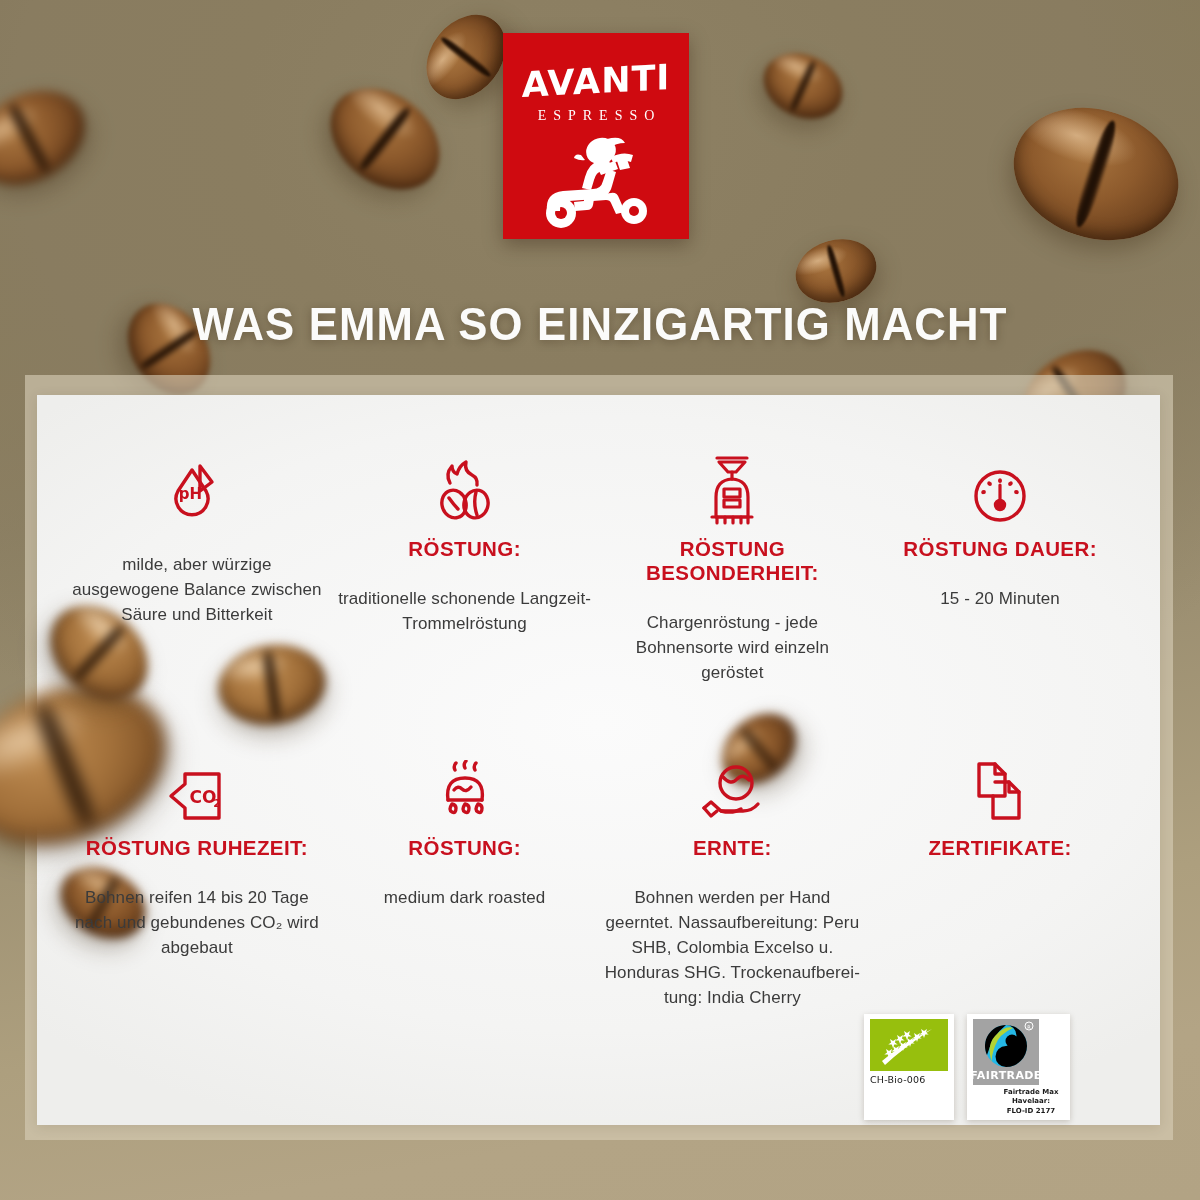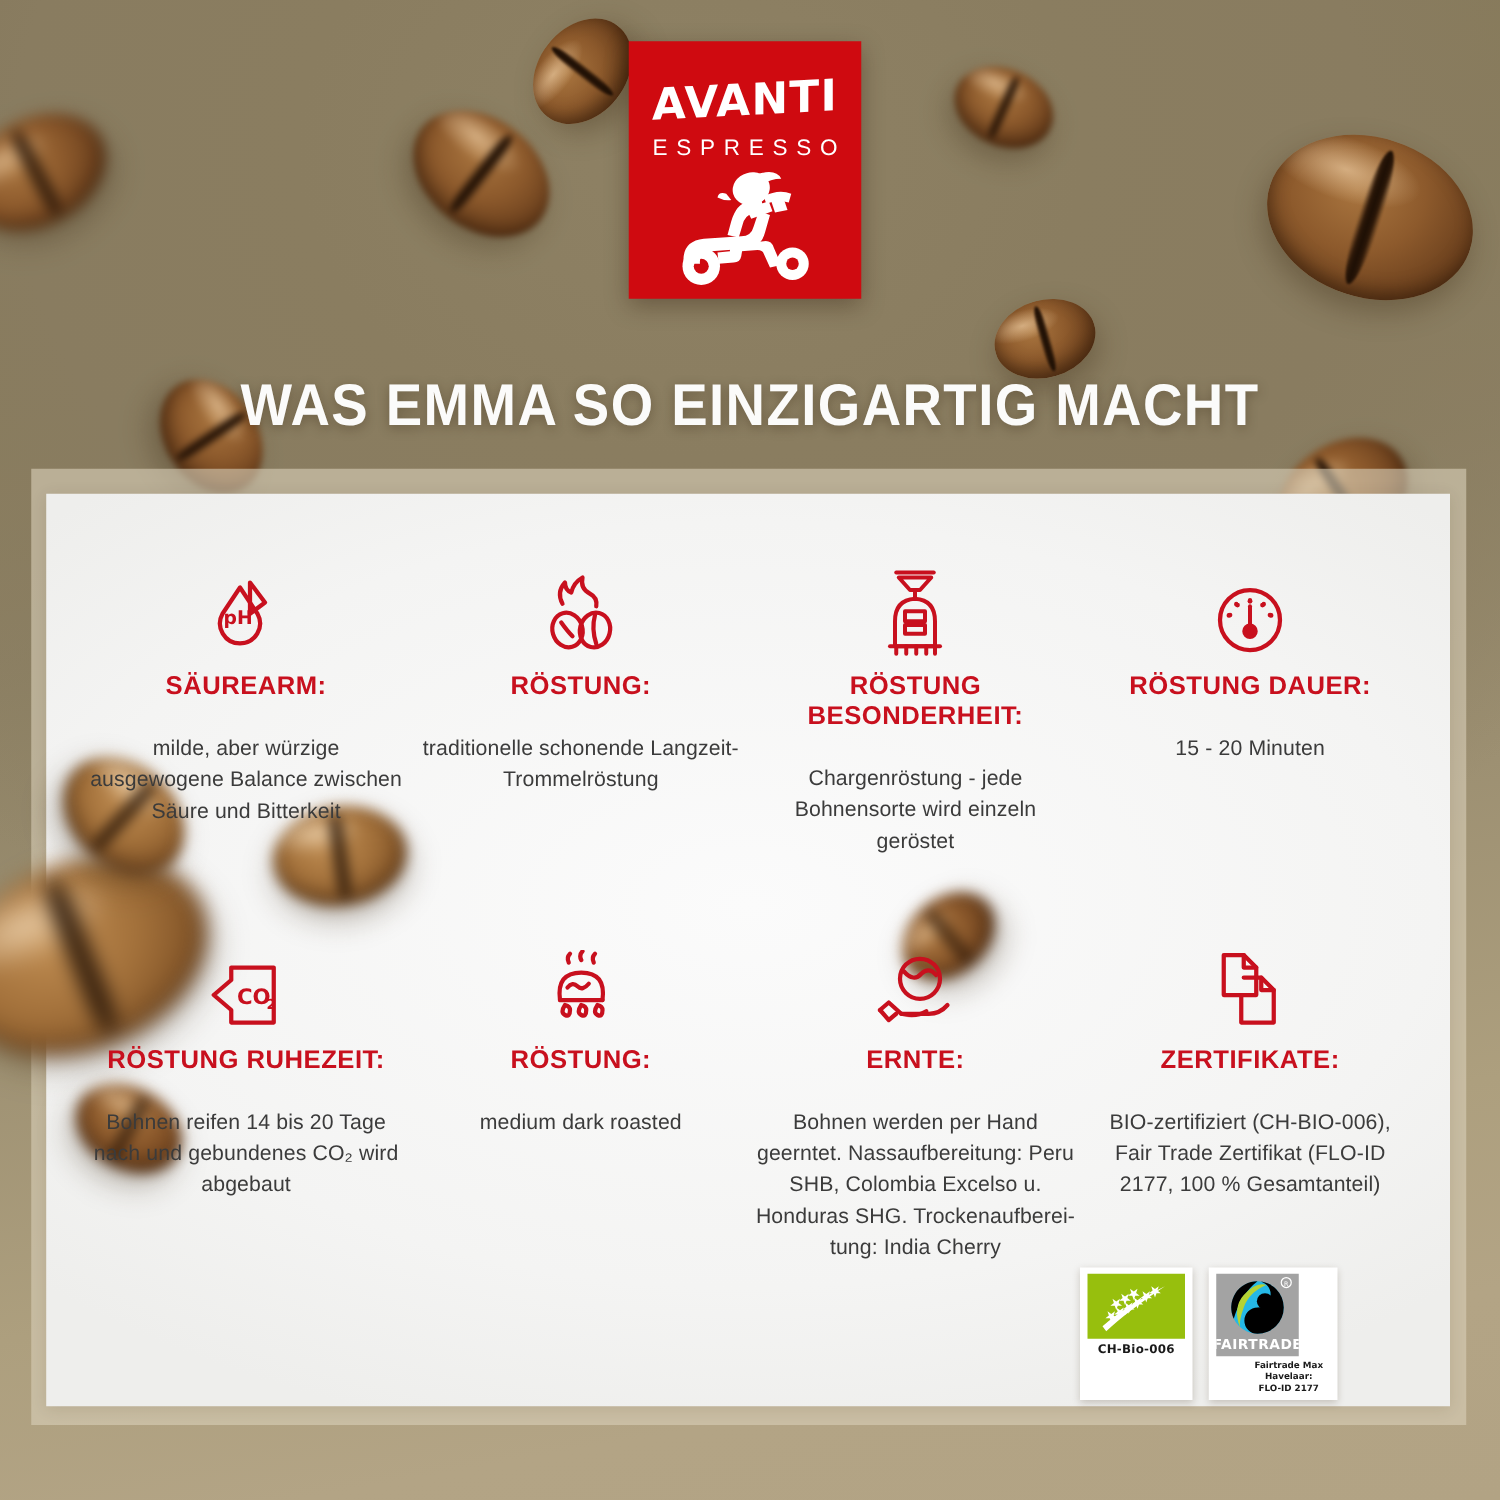--- a/index.html
+++ b/index.html
@@ -59,23 +59,23 @@
     font-family: "DejaVu Sans", sans-serif;
     font-weight: 700;
     font-size: 35px;
     letter-spacing: 1px;
     transform: skewY(-3deg);
   }
   .logo-sub {
     position: absolute; top: 75px; left: 0; right: 0;
     text-align: center;
     color: #fff;
-    font-family: Liberation Sans, sans-serif;
+    font-family: Liberation Serif, serif;
     font-weight: 400;
-    font-size: 18px;
+    font-size: 14px;
     letter-spacing: 7px;
     text-indent: 7px;
   }
   .logo-scooter { position: absolute; left: 30px; top: 100px; width: 128px; height: 100px; }
 
   
   .headline {
     position: absolute; left: 0; right: 0; top: 296px;
     text-align: center;
     color: #fbfbfa;
@@ -153,24 +153,23 @@
     padding: 5px 6px 4px 6px;
     box-shadow: 0 2px 6px rgba(60,42,20,.22);
   }
   .bio-mark {
     width: 78px; height: 52px;
     background: #97bf0d;
     position: relative;
     overflow: hidden;
   }
   .badge-cap {
-    text-align: center;
     font-family: "DejaVu Sans", sans-serif;
     font-size: 9.5px;
-    font-weight: 700;
+    font-weight: 400;
     color: #1a1a1a;
     margin-top: 3px;
     letter-spacing: .2px;
   }
   .ft-mark {
     width: 66px; height: 66px;
     background: #a3a3a3;
     position: relative;
   }
   .ft-cap {
@@ -249,21 +248,20 @@
     <div class="cell">
       <div class="icon-wrap">
         <svg width="66" height="66" viewBox="0 0 66 66">
           <g fill="none" stroke="#c8101e" stroke-width="3.4" stroke-linejoin="round" stroke-linecap="round">
             <path d="M28 9 L14 30 a16 16 0 1 0 28 0 Z"></path>
             <path d="M36 5 L48 21 L36 30 Z"></path>
           </g>
           <text x="26.5" y="38" font-family="DejaVu Sans, sans-serif" font-size="15" font-weight="700" fill="#c8101e" text-anchor="middle">pH</text>
         </svg>
       </div>
-      <div class="cell-title">SÄUREARM:</div>
       <div class="cell-body">milde, aber würzige ausgewogene Balance zwischen Säure und Bitterkeit</div>
     </div>
 
     <div class="cell">
       <div class="icon-wrap">
         <svg width="70" height="68" viewBox="0 0 70 68">
           <g fill="none" stroke="#c8101e" stroke-width="3.4" stroke-linejoin="round" stroke-linecap="round">
             <path d="M20 24 q-5 -9 2 -17 q0 6 5 8 q2 -8 9 -12 q-2 9 6 13 q6 3 5 10"></path>
             <ellipse cx="24" cy="45" rx="12" ry="14" transform="rotate(-16 24 45)"></ellipse>
             <path d="M19 39 q5 7 9 11"></path>
@@ -378,21 +376,20 @@
         <svg width="66" height="68" viewBox="0 0 66 68">
           <g fill="none" stroke="#c8101e" stroke-width="3.4" stroke-linejoin="round" stroke-linecap="round">
             <path d="M12 6 h16 l10 10 v22 h-26 z"></path>
             <path d="M28 6 v10 h10"></path>
             <path d="M28 24 h14 l10 10 v26 h-26 v-22"></path>
             <path d="M42 24 v10 h10"></path>
           </g>
         </svg>
       </div>
       <div class="cell-title">ZERTIFIKATE:</div>
-      <div class="cell-body">BIO-zertifiziert (CH-BIO-006), Fair Trade Zertifikat (FLO-ID 2177, 100 % Gesamtanteil)</div>
     </div>
 
   </div>
 
   <div class="badges">
 
     <div class="badge">
       <div class="bio-mark">
         <svg width="78" height="52" viewBox="0 0 78 52">
           <g fill="#ffffff">

